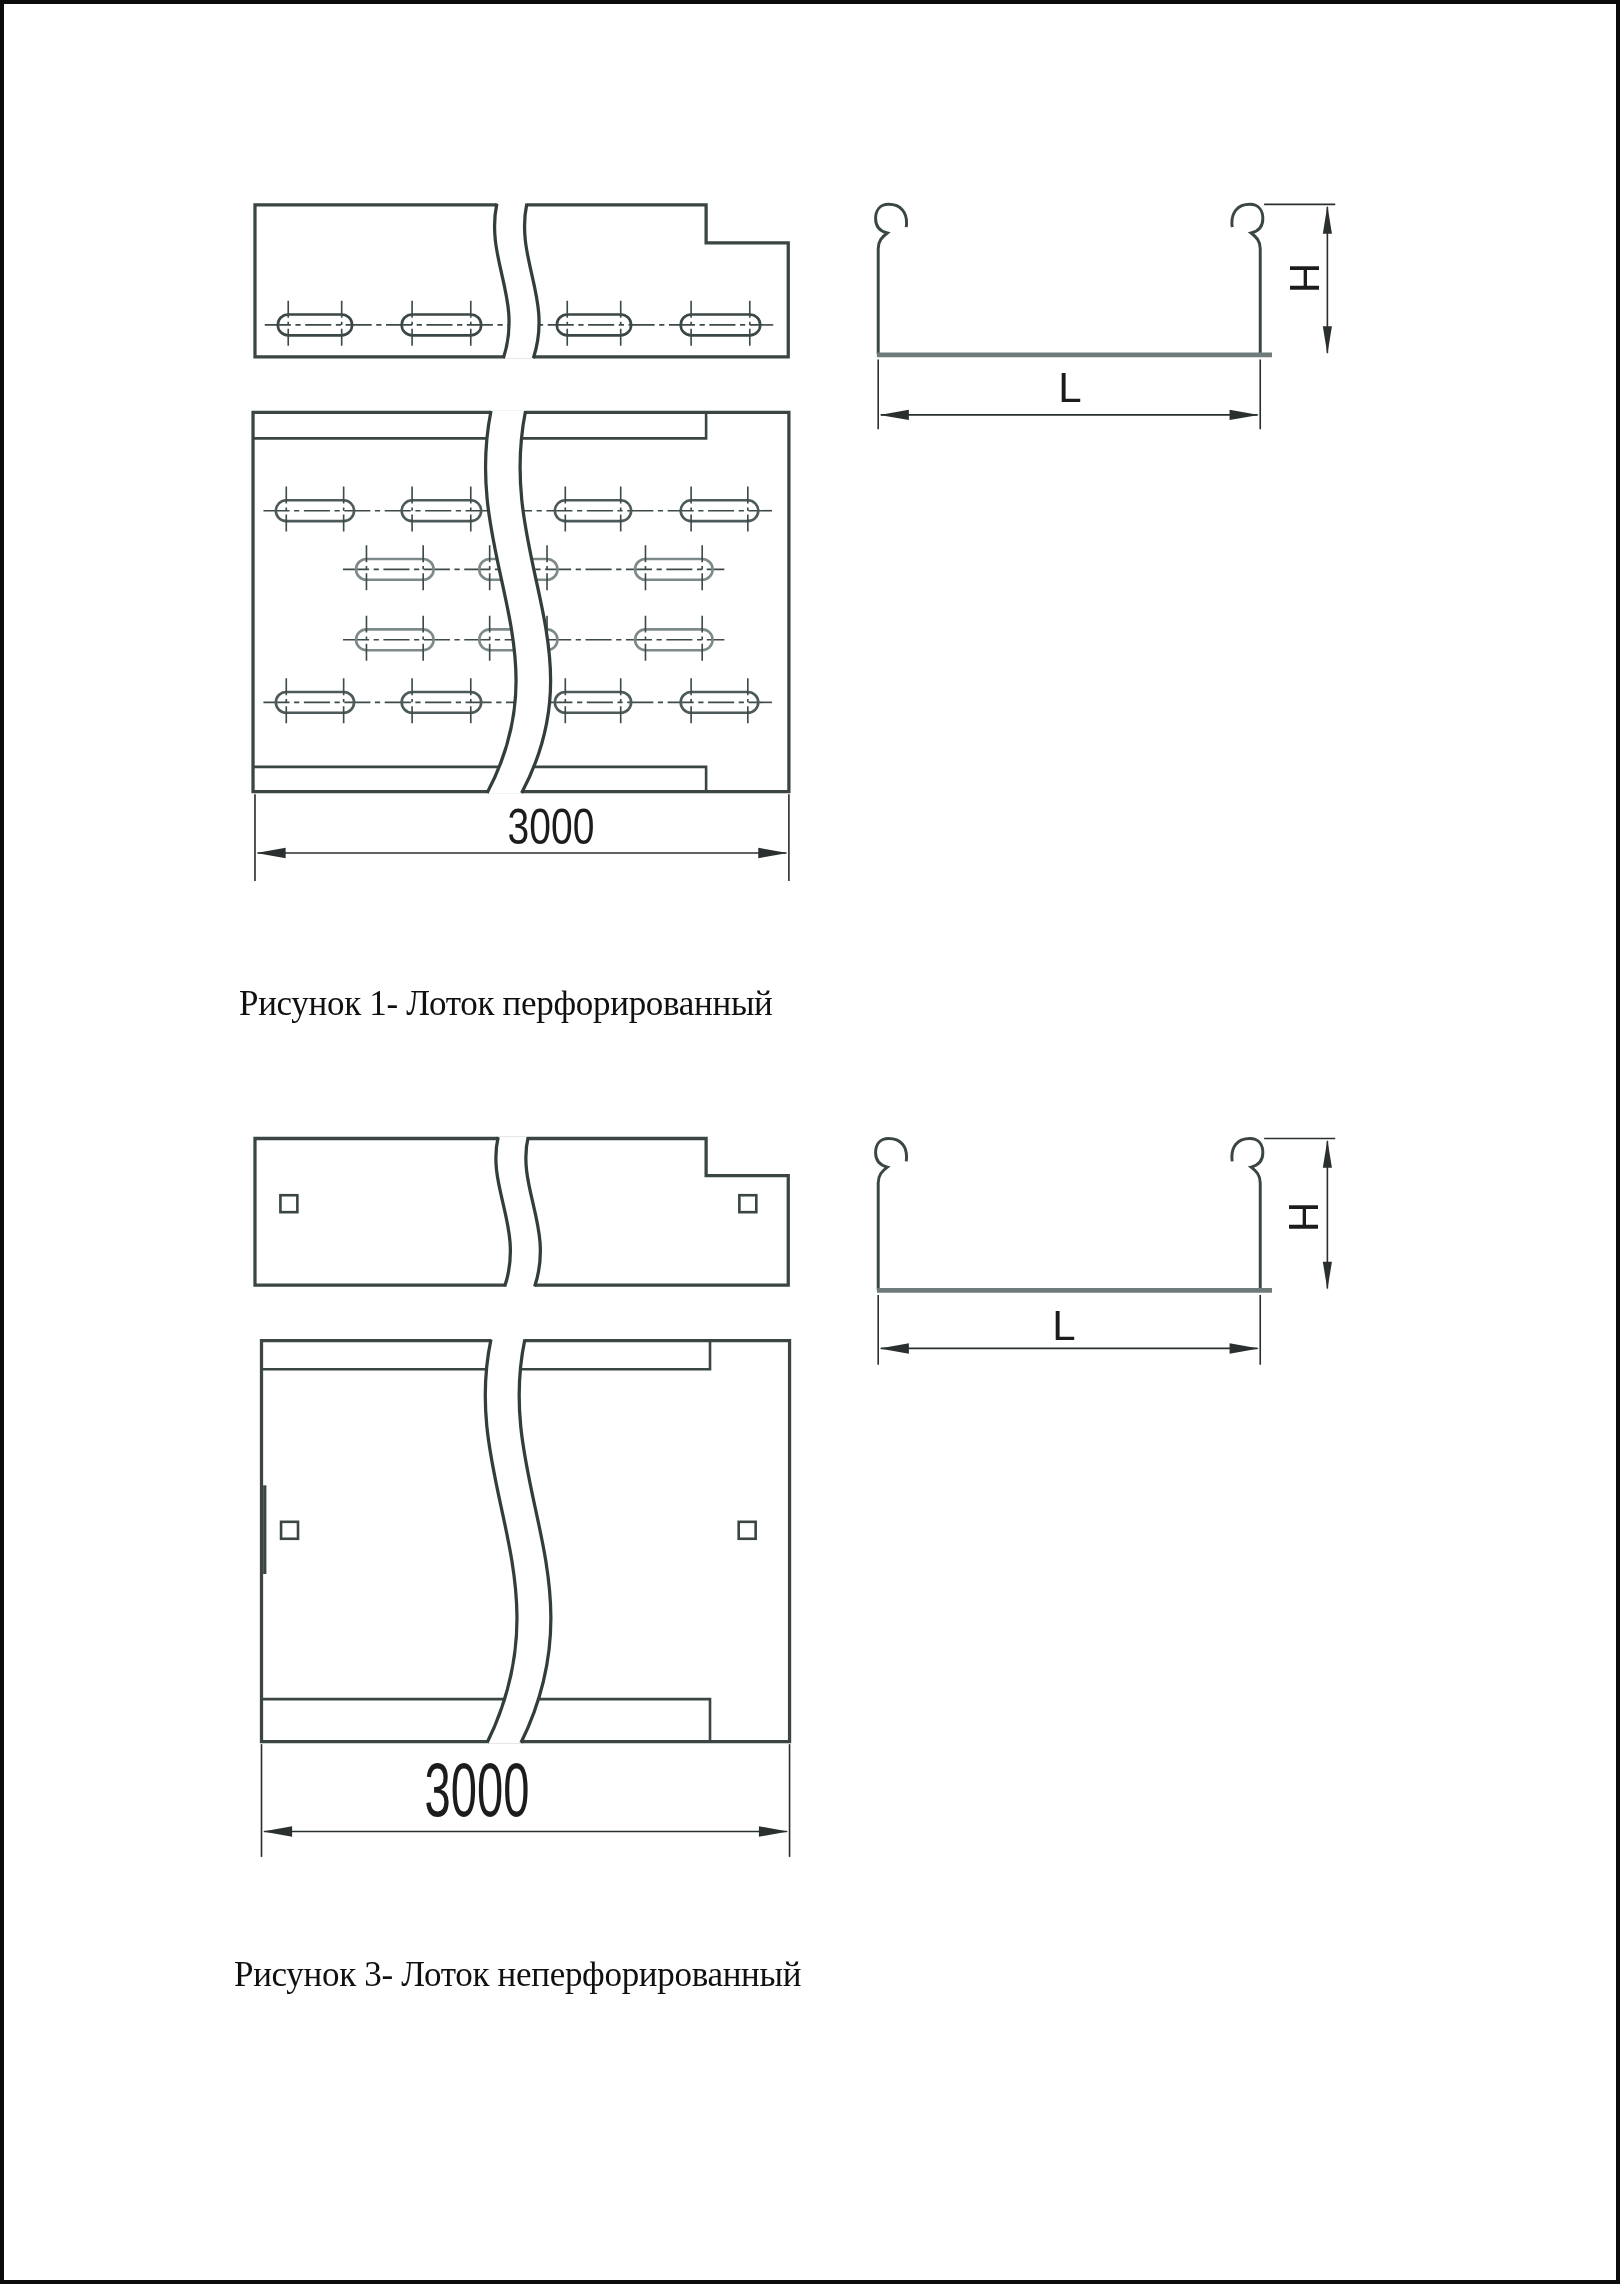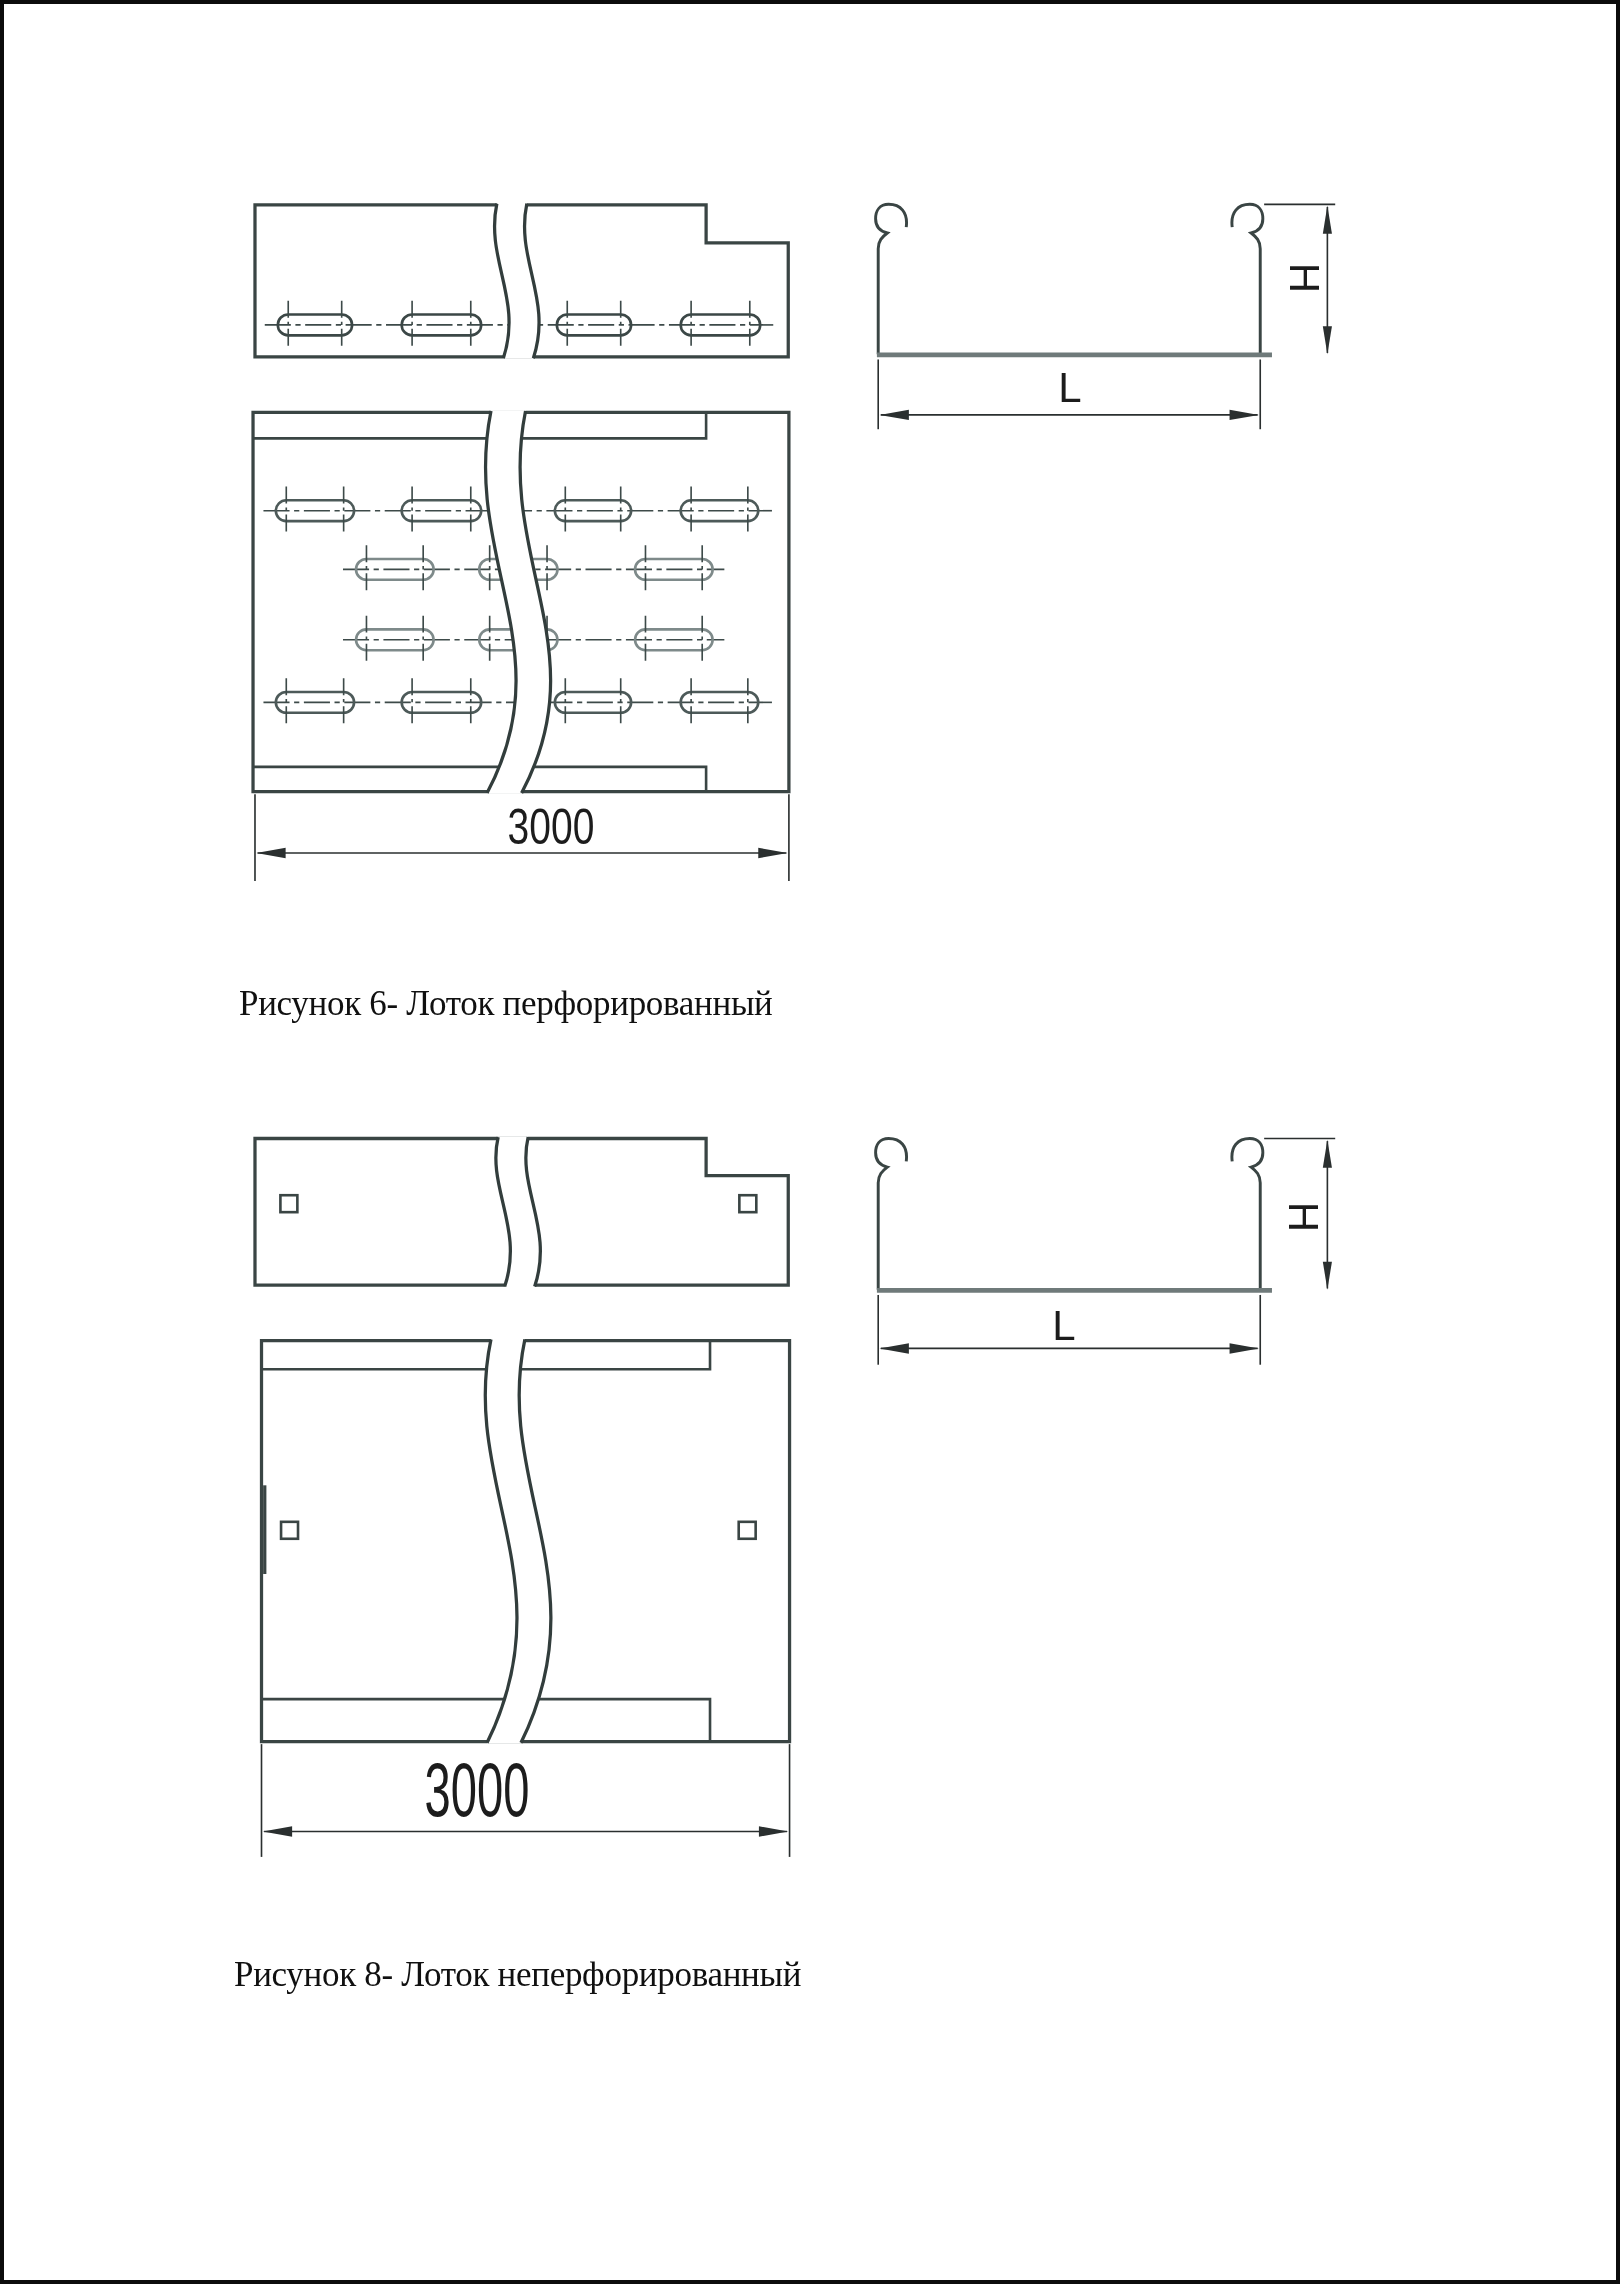--- a/index.html
+++ b/index.html
@@ -192,21 +192,21 @@
       <path fill="none" stroke="#323d3c" stroke-width="5" d="M802,306 C784,392 842,452 812,543"></path>
       <path fill="#ffffff" stroke="none" d="M747,623 C702,850 858,990 741,1211 L794,1211 C911,990 755,850 800,623 Z"></path>
       <path fill="none" stroke="#323d3c" stroke-width="5" d="M747,624 C702,850 858,990 741,1210"></path>
       <path fill="none" stroke="#323d3c" stroke-width="5" d="M800,624 C755,850 911,990 794,1210"></path>
     </g>
     </svg>
 
   <div class="ovl dim-label dim1" style="left:547px;top:823px;">3000</div>
   <div class="ovl letter rot90" style="left:1300px;top:274px;">H</div>
   <div class="ovl letter" style="left:1066px;top:384px;">L</div>
-  <div class="caption" style="left:235px;top:980px;">Рисунок 6- Лоток перфорированный</div>
+  <div class="caption" style="left:235px;top:980px;">Рисунок 1- Лоток перфорированный</div>
 
   <div class="ovl dim-label dim2" style="left:473px;top:1785px;">3000</div>
   <div class="ovl letter rot90" style="left:1299px;top:1213px;">H</div>
   <div class="ovl letter" style="left:1060px;top:1322px;">L</div>
-  <div class="caption" style="left:230px;top:1951px;">Рисунок 8- Лоток неперфорированный</div>
+  <div class="caption" style="left:230px;top:1951px;">Рисунок 3- Лоток неперфорированный</div>
 
 </div>
 
 
 </body></html>

